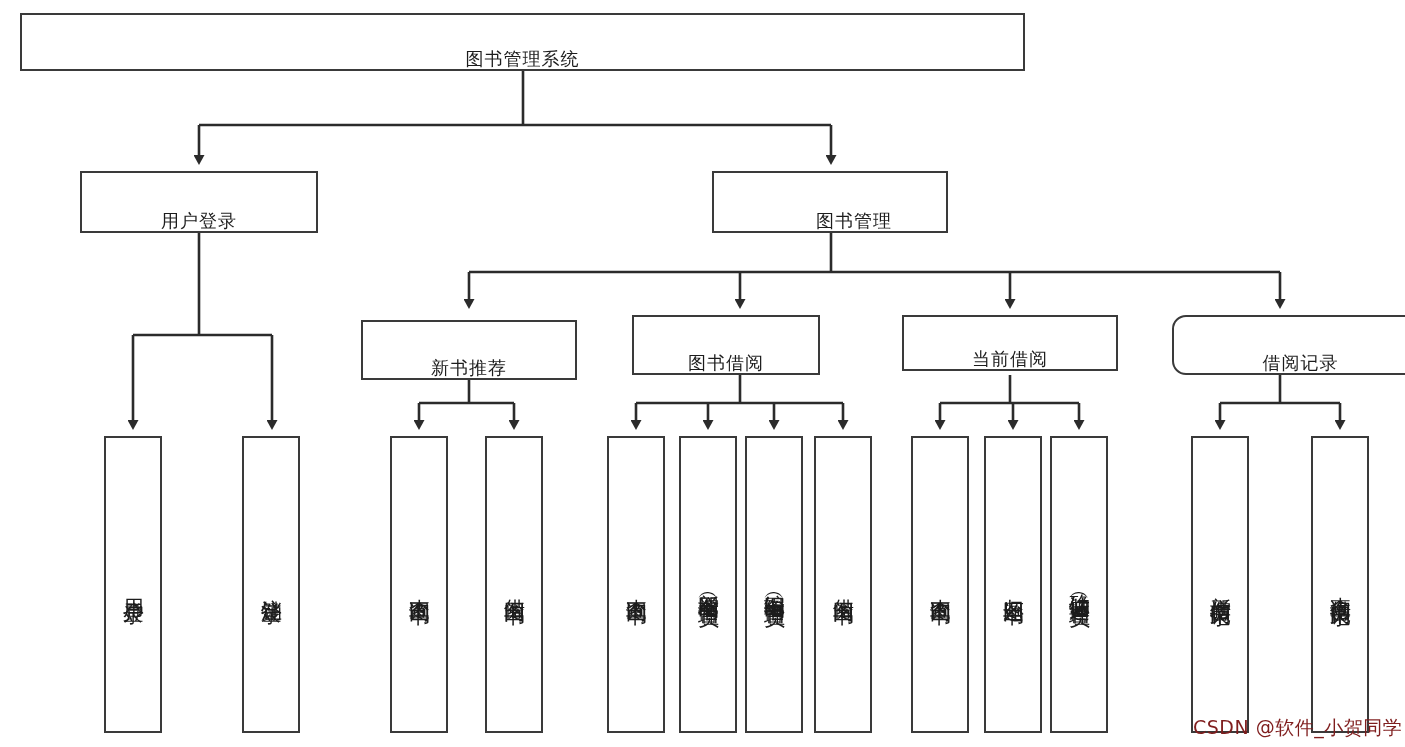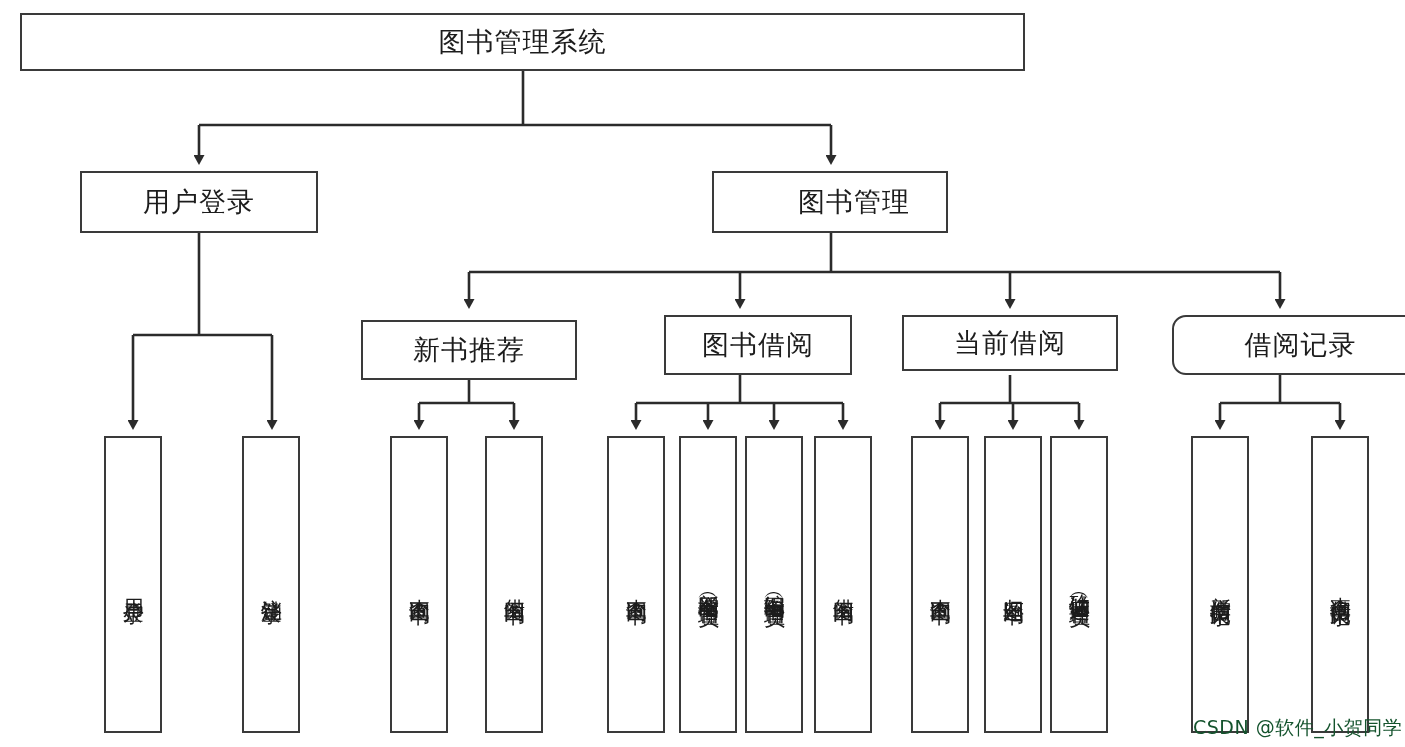--- a/index.html
+++ b/index.html
@@ -29,43 +29,44 @@
     box-sizing: border-box;
     background: #ffffff;
     border: 2.5px solid #3a3a3a;
     display: flex;
     align-items: center;
     justify-content: center;
     color: #1c1c1c;
     z-index: 3;
   }
   .node-h {
-    font-size: 27px;
+    font-size: 18px;
     letter-spacing: 1px;
     line-height: 1.1;
     white-space: nowrap;
+    align-items: flex-end;
   }
   .node-v {
     writing-mode: vertical-rl;
     text-orientation: upright;
     font-size: 21px;
     letter-spacing: 2px;
     line-height: 1;
     align-items: center;
     justify-content: center;
     padding-top: 2px;
   }
   .node-v .vtext {
     writing-mode: vertical-rl;
     text-orientation: upright;
     display: block;
   }
   #watermark {
     position: absolute;
-    color: #14532d;
+    color: #7f1d1d;
     font-size: 19px;
     letter-spacing: 0.5px;
     white-space: nowrap;
     z-index: 6;
     pointer-events: none;
   }
 </style>
 </head>
 <body>
 
@@ -128,21 +129,21 @@
   <div class="node node-h" style="left:80px;top:171px;width:238px;height:62px;">
     <span>用户登录</span>
   </div>
   <div class="node node-h" style="left:712px;top:171px;width:236px;height:62px;padding-left:48px;">
     <span>图书管理</span>
   </div>
 
   <div class="node node-h" style="left:361px;top:320px;width:216px;height:60px;">
     <span>新书推荐</span>
   </div>
-  <div class="node node-h" style="left:632px;top:315px;width:188px;height:60px;margin-left:32px;">
+  <div class="node node-h" style="left:632px;top:315px;width:188px;height:60px;">
     <span>图书借阅</span>
   </div>
   <div class="node node-h" style="left:902px;top:315px;width:216px;height:56px;">
     <span>当前借阅</span>
   </div>
   <div class="node node-h" style="left:1172px;top:315px;width:257px;height:60px;border-radius:14px;">
     <span>借阅记录</span>
   </div>
 
   <div class="node node-v" style="left:104px;top:436px;width:58px;height:297px;">

